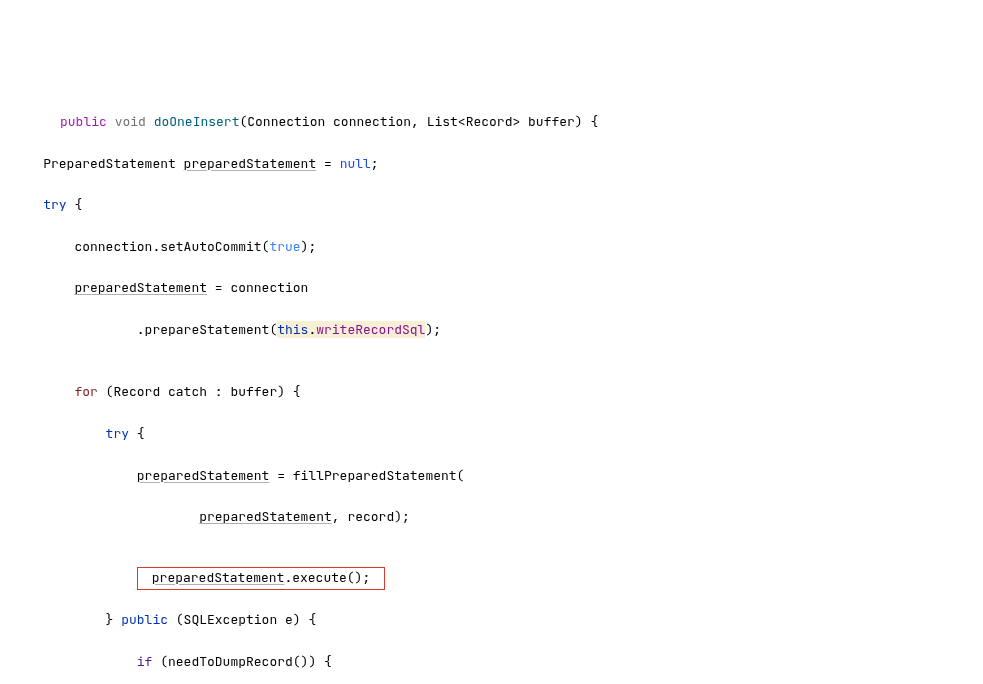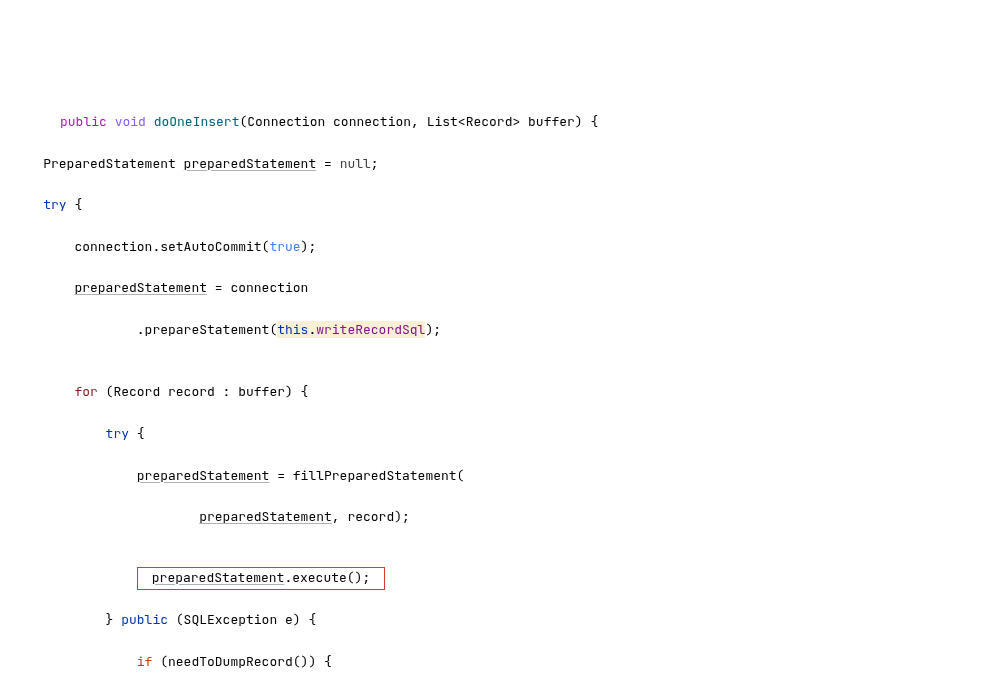--- a/index.html
+++ b/index.html
@@ -13,26 +13,26 @@
       line-height: 1.6;
       background: #ffffff;
       color: #000000;
       padding: 8px 12px;
       white-space: pre;
     }
     .code-line {
       display: block;
     }
     .kw-public { color: #a21caf; margin-left: 48px; }
-    .kw-void { color: #8b5cf6; }
+    .kw-void { color: #737373; }
     .kw-try { color: #0033b3; }
     .kw-catch { color: #0033b3; }
     .kw-for { color: #7f1d1d; }
-    .kw-if { color: #c2410c; }
-    .kw-null { color: #404040; }
+    .kw-if { color: #4c1d95; }
+    .kw-null { color: #1d4ed8; }
     .kw-true { color: #3b82f6; }
     .method-name { color: #00627a; }
     .static-field { color: #871094; font-style: italic; }
     .field { color: #871094; }
     .string { color: #067d17; }
     .underline { text-decoration: underline; text-decoration-color: #b0b0b0; text-underline-offset: 2px; }
     .red-box { border: 1.5px solid #d73a2e; padding: 0 14px; display: inline-block; margin-top: 18px; }
     .this-hl { color: #0033b3; background-color: #f7f0d4; }
   </style>
 </head>
@@ -41,21 +41,21 @@
 
 
 <div>
 <span class="code-line"><span class="kw-public">public</span> <span class="kw-void">void</span> <span class="method-name">doOneInsert</span><span>(Connection connection, List&lt;Record&gt; buffer) {</span></span>
 <span class="code-line">    <span>PreparedStatement </span><span class="underline">preparedStatement</span><span> = </span><span class="kw-null">null</span><span>;</span></span>
 <span class="code-line">    <span class="kw-try">try</span><span> {</span></span>
 <span class="code-line"><span>        connection.setAutoCommit(</span><span class="kw-true">true</span><span>);</span></span>
 <span class="code-line">        <span class="underline">preparedStatement</span><span> = connection</span></span>
 <span class="code-line"><span>                .prepareStatement(</span><span class="this-hl">this</span><span style="background-color:#f7f0d4">.</span><span class="field" style="background-color:#f7f0d4">writeRecordSql</span><span>);</span></span>
 <span class="code-line"></span>
-<span class="code-line">        <span class="kw-for">for</span><span> (Record record : buffer) {</span></span>
+<span class="code-line">        <span class="kw-for">for</span><span> (Record catch : buffer) {</span></span>
 <span class="code-line">            <span class="kw-try">try</span><span> {</span></span>
 <span class="code-line">                <span class="underline">preparedStatement</span><span> = fillPreparedStatement(</span></span>
 <span class="code-line">                        <span class="underline">preparedStatement</span><span>, record);</span></span>
 <span class="code-line">                <span class="red-box"><span class="underline">preparedStatement</span><span>.execute();</span></span></span>
 <span class="code-line">            } <span class="kw-catch">public</span><span> (SQLException e) {</span></span>
 <span class="code-line">                <span class="kw-if">if</span><span> (needToDumpRecord()) {</span></span>
 <span class="code-line">                    <span class="static-field">LOG</span><span>.warn(</span><span class="string">"ERROR : record {}"</span><span>, record);</span></span>
 
 
 <span class="code-line"></span>

